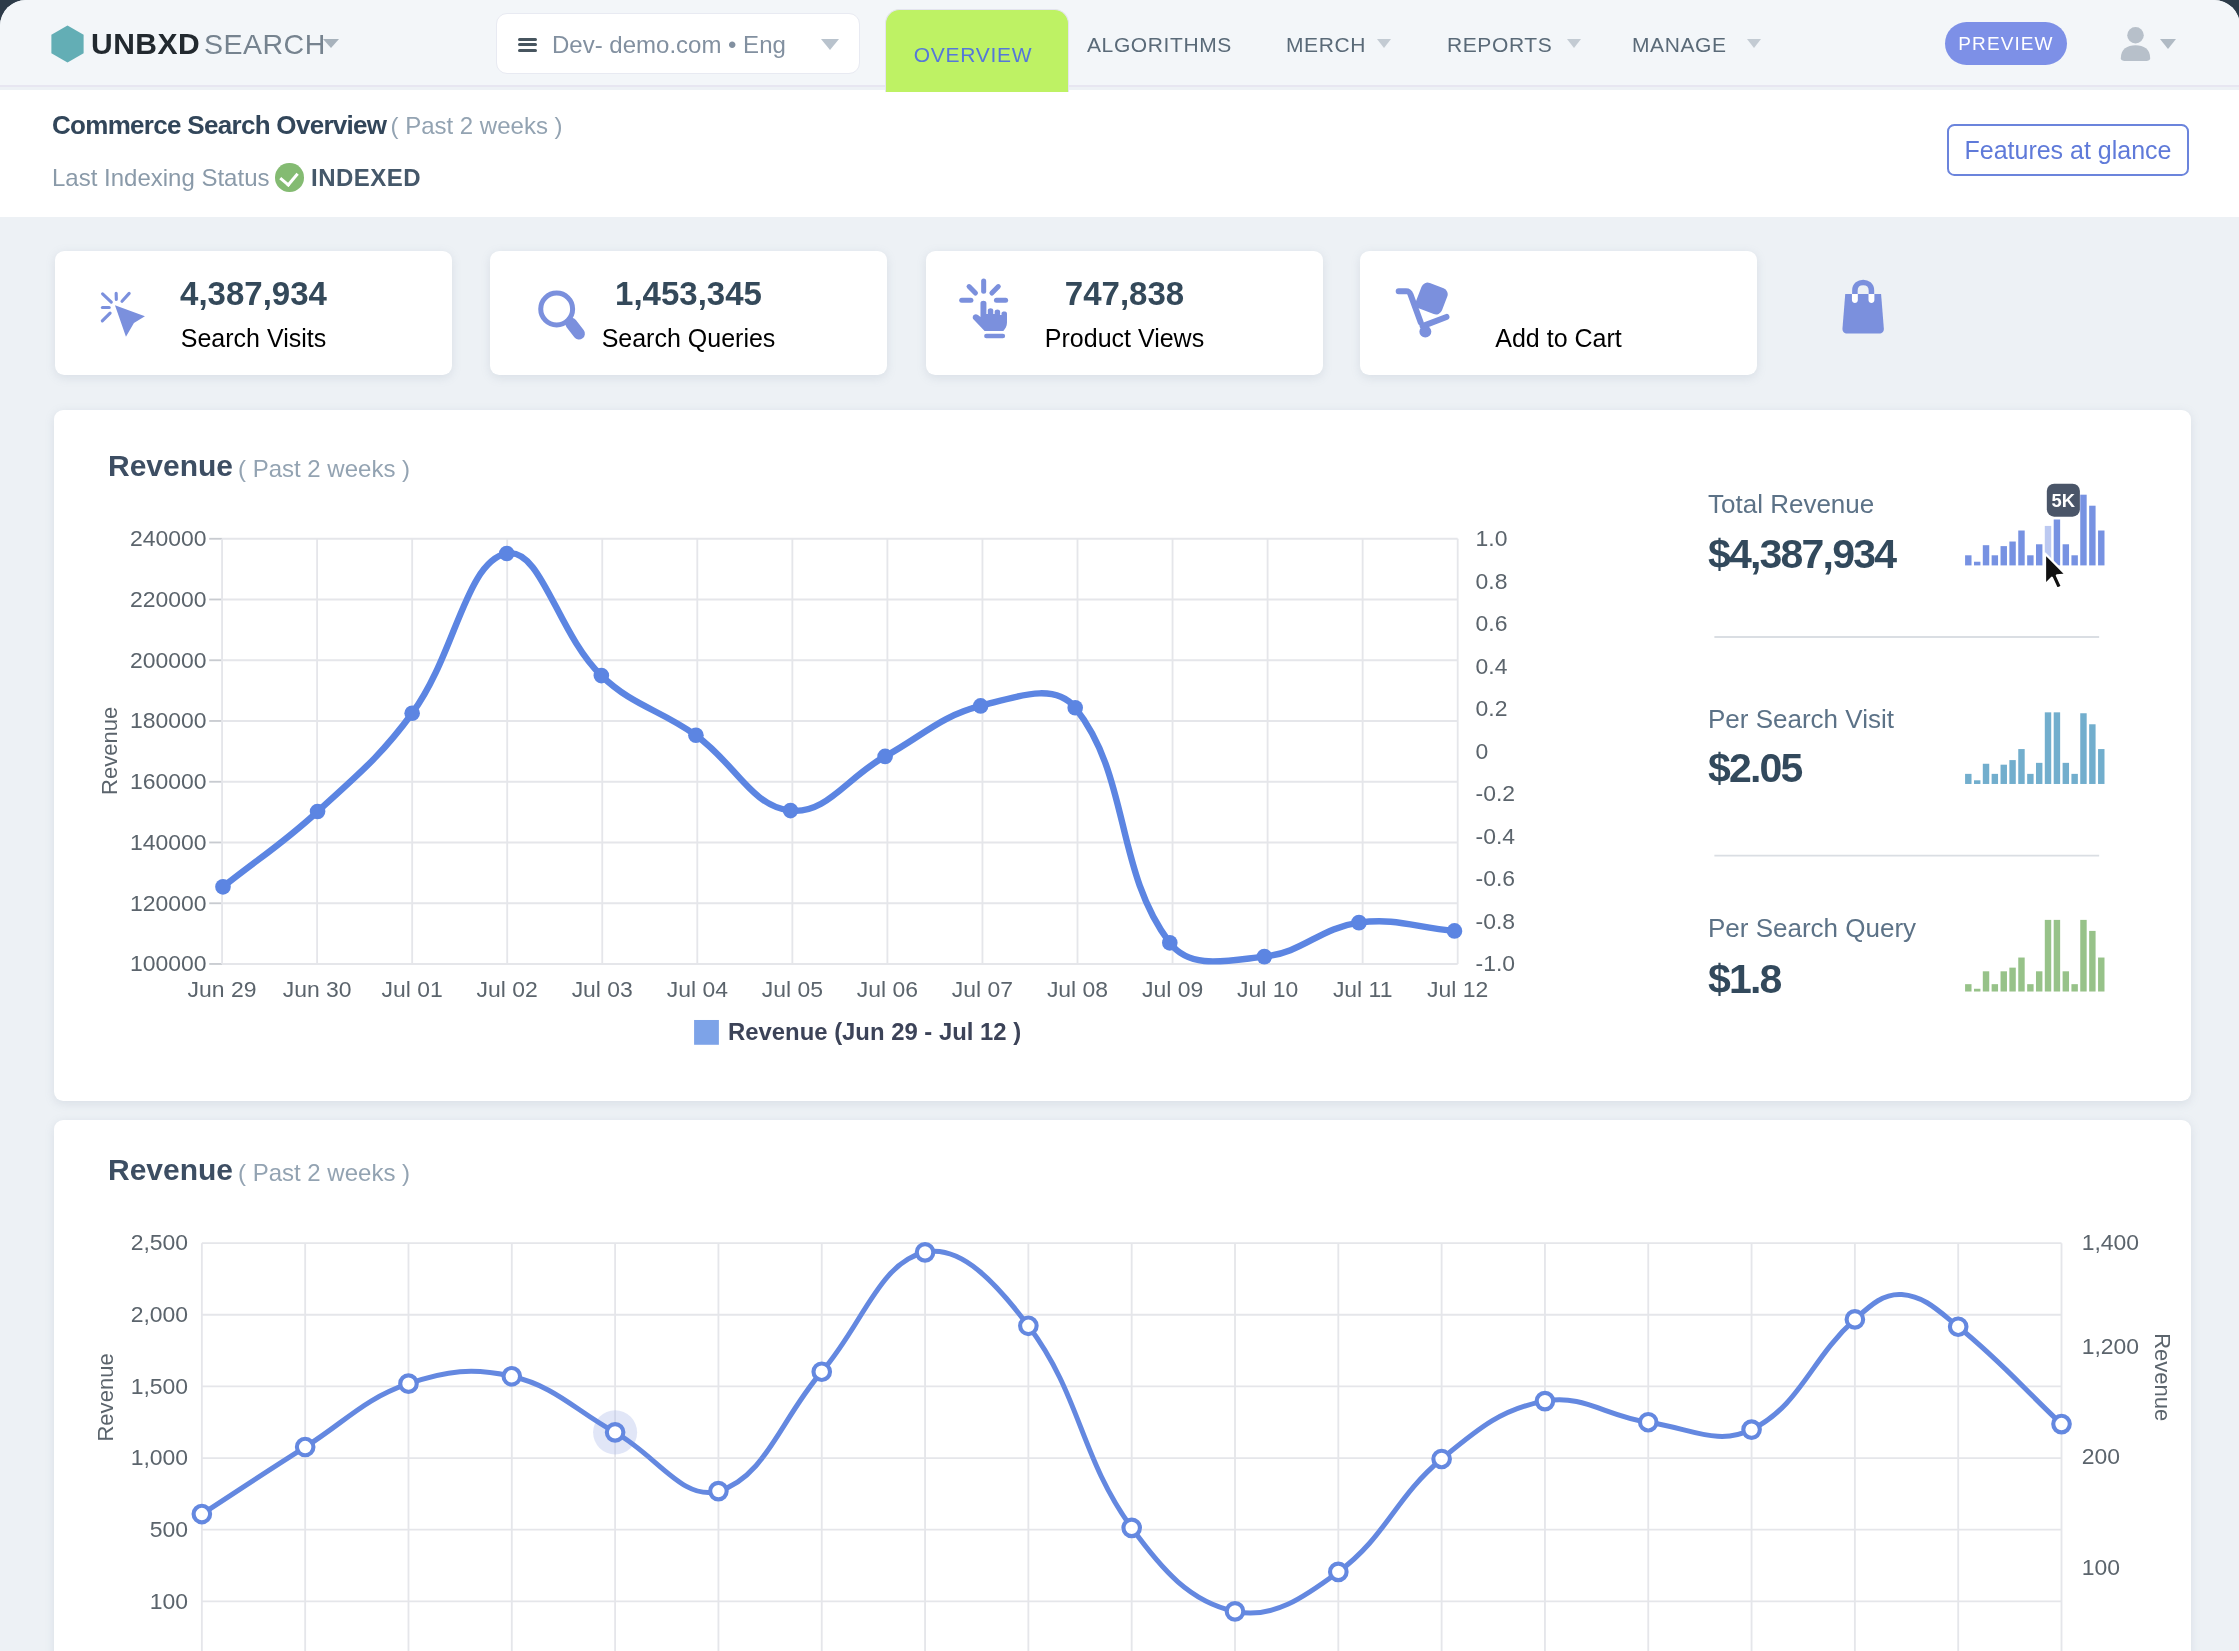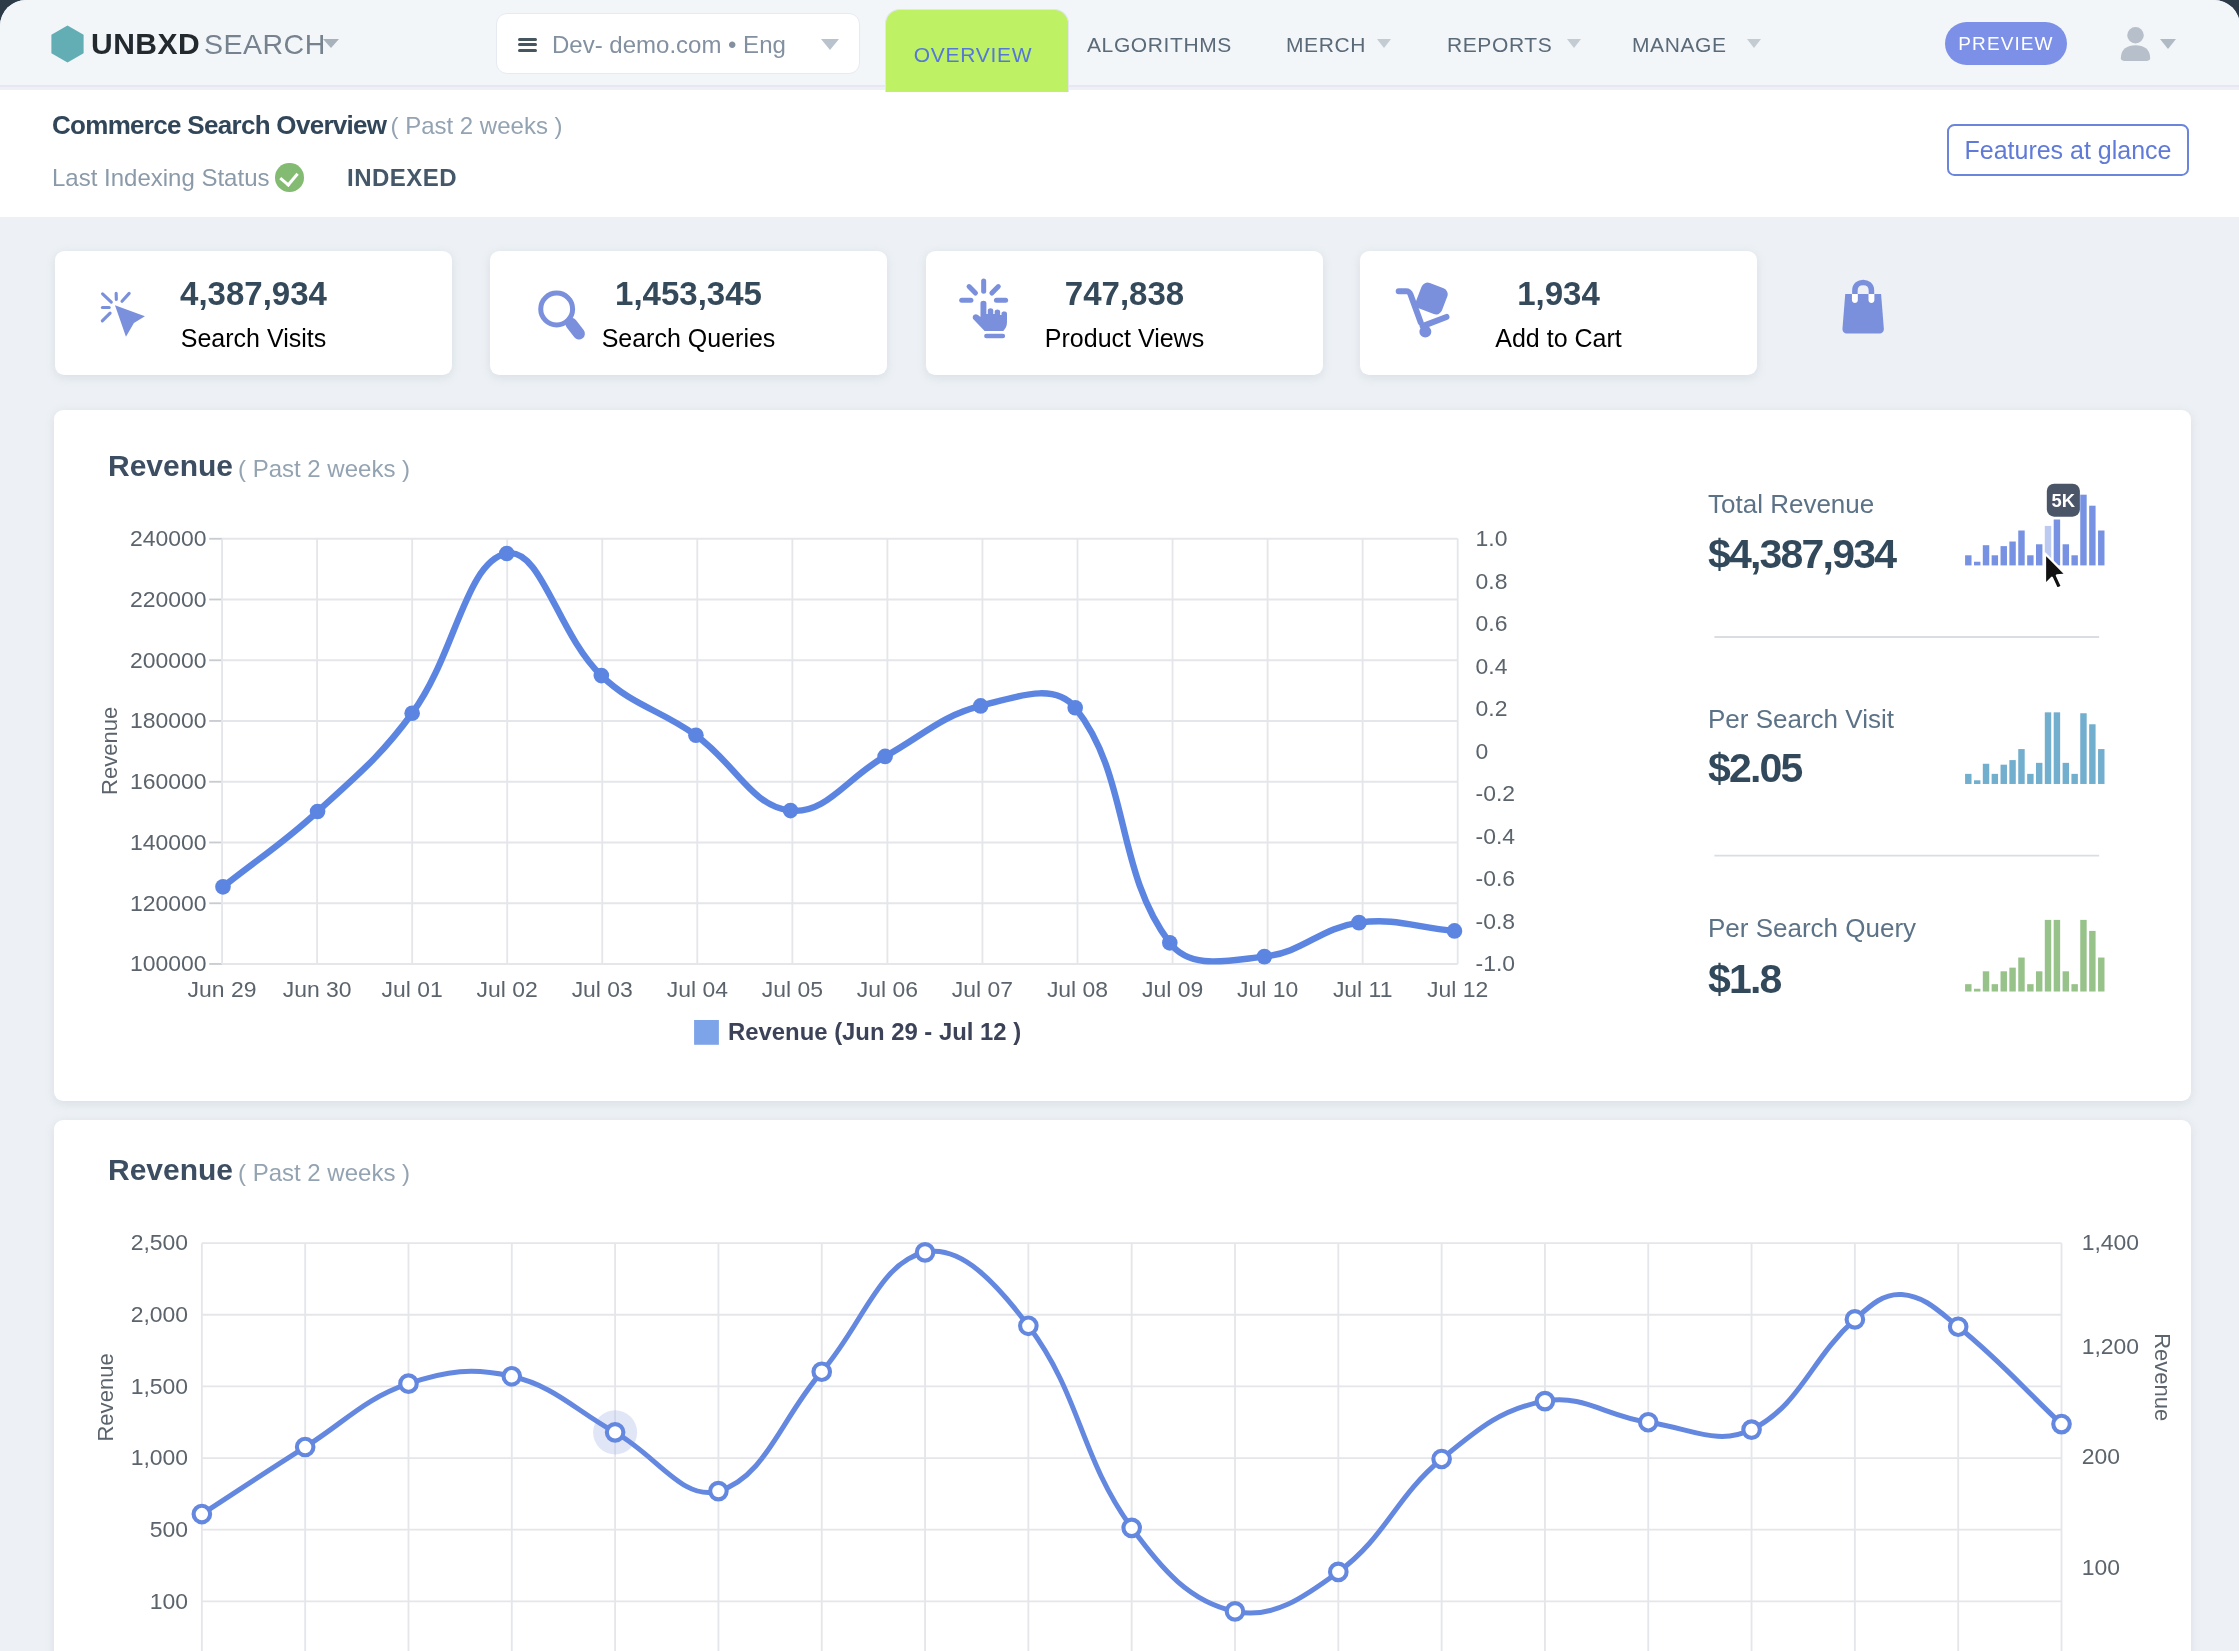--- a/index.html
+++ b/index.html
@@ -21,21 +21,21 @@
 .tabtext { position:absolute; width:174px; text-align:center; top:33px; font-size:21px; color:#5577d9; letter-spacing:0.7px; font-weight:500;}
 .navitem { position:absolute; top:33px; font-size:21px; color:#5a6a78; letter-spacing:0.6px; font-weight:500; }
 .navcaret { position:absolute; top:39px; width:0; height:0; border-left:7.3px solid transparent; border-right:7.3px solid transparent; border-top:9.2px solid #c3cbd3; }
 #preview { position:absolute; left:1945px; top:22px; width:122px; height:43px; background:#7d90e7; border-radius:22px;
   color:#ffffff; font-size:19px; letter-spacing:1.1px; text-align:center; line-height:43px; }
 .usercaret { position:absolute; left:2160px; top:39px; width:0; height:0; border-left:8.3px solid transparent; border-right:8.3px solid transparent; border-top:10px solid #b0bac4; }
 #header { position:absolute; left:0; top:90px; width:2240px; height:127px; background:#ffffff; }
 .hstat { position:absolute; left:52px; top:74px; font-size:24px; color:#8a9aa9; }
 .hcheck { position:absolute; left:275px; top:73px; width:28.5px; height:28.5px; border-radius:50%; background:#84bb72; }
 .hcheck:after { content:""; position:absolute; left:8.3px; top:6.4px; width:9.2px; height:13px; border:solid #ffffff; border-width:0 3.2px 3.2px 0; transform:rotate(40deg); }
-.hindexed { position:absolute; left:311px; top:74px; font-size:24px; font-weight:bold; color:#45586a; letter-spacing:0.5px;margin-left:36px; }
+.hindexed { position:absolute; left:311px; top:74px; font-size:24px; font-weight:bold; color:#45586a; letter-spacing:0.5px; }
 #features { position:absolute; left:1947px; top:34px; width:242px; height:52px; border:2.3px solid #6b84dc; border-radius:7.3px;
   color:#5f7ad9; font-size:25px; text-align:center; line-height:49px; }
 .scard { position:absolute; top:251px; width:397px; height:124px; background:#ffffff; border-radius:9.2px;
   box-shadow:0 2.8px 9.2px rgba(130,145,165,0.18); }
 .snum { position:absolute; width:397px; text-align:center; top:24px; font-size:33px; font-weight:bold; color:#34495a; }
 .slab { position:absolute; width:397px; text-align:center; top:73px; font-size:25px; color:#000000; }
 .panel { position:absolute; left:54px; width:2137px; background:#ffffff; border-radius:9.2px;
   box-shadow:0 2.8px 9.2px rgba(130,145,165,0.18); }
 #panel1 { top:410px; height:691px; }
 #panel2 { top:1120px; height:551px; }
@@ -91,21 +91,20 @@
     </div>
 <div class="scard" style="left:490px">
 <div class="snum">1,453,345</div>
       <div class="slab">Search Queries</div>
     </div>
 <div class="scard" style="left:926px">
 <div class="snum">747,838</div>
       <div class="slab">Product Views</div>
     </div>
 <div class="scard" style="left:1360px">
-<div class="snum">1,934</div>
       <div class="slab">Add to Cart</div>
     </div>
   <svg width="55" height="55" viewBox="0 0 60 60" style="position:absolute;left:98px;top:287px">
 <g stroke="#7b90dd" stroke-width="3.4" stroke-linecap="round" fill="none">
 <line x1="5" y1="7.5" x2="14.5" y2="16.5"></line>
 <line x1="19.8" y1="7" x2="20" y2="13.5"></line>
 <line x1="34" y1="7" x2="26.2" y2="15.6"></line>
 <line x1="4.8" y1="22.3" x2="12.2" y2="22.3"></line>
 <line x1="4.7" y1="37" x2="13.2" y2="28.4"></line>
 </g>

